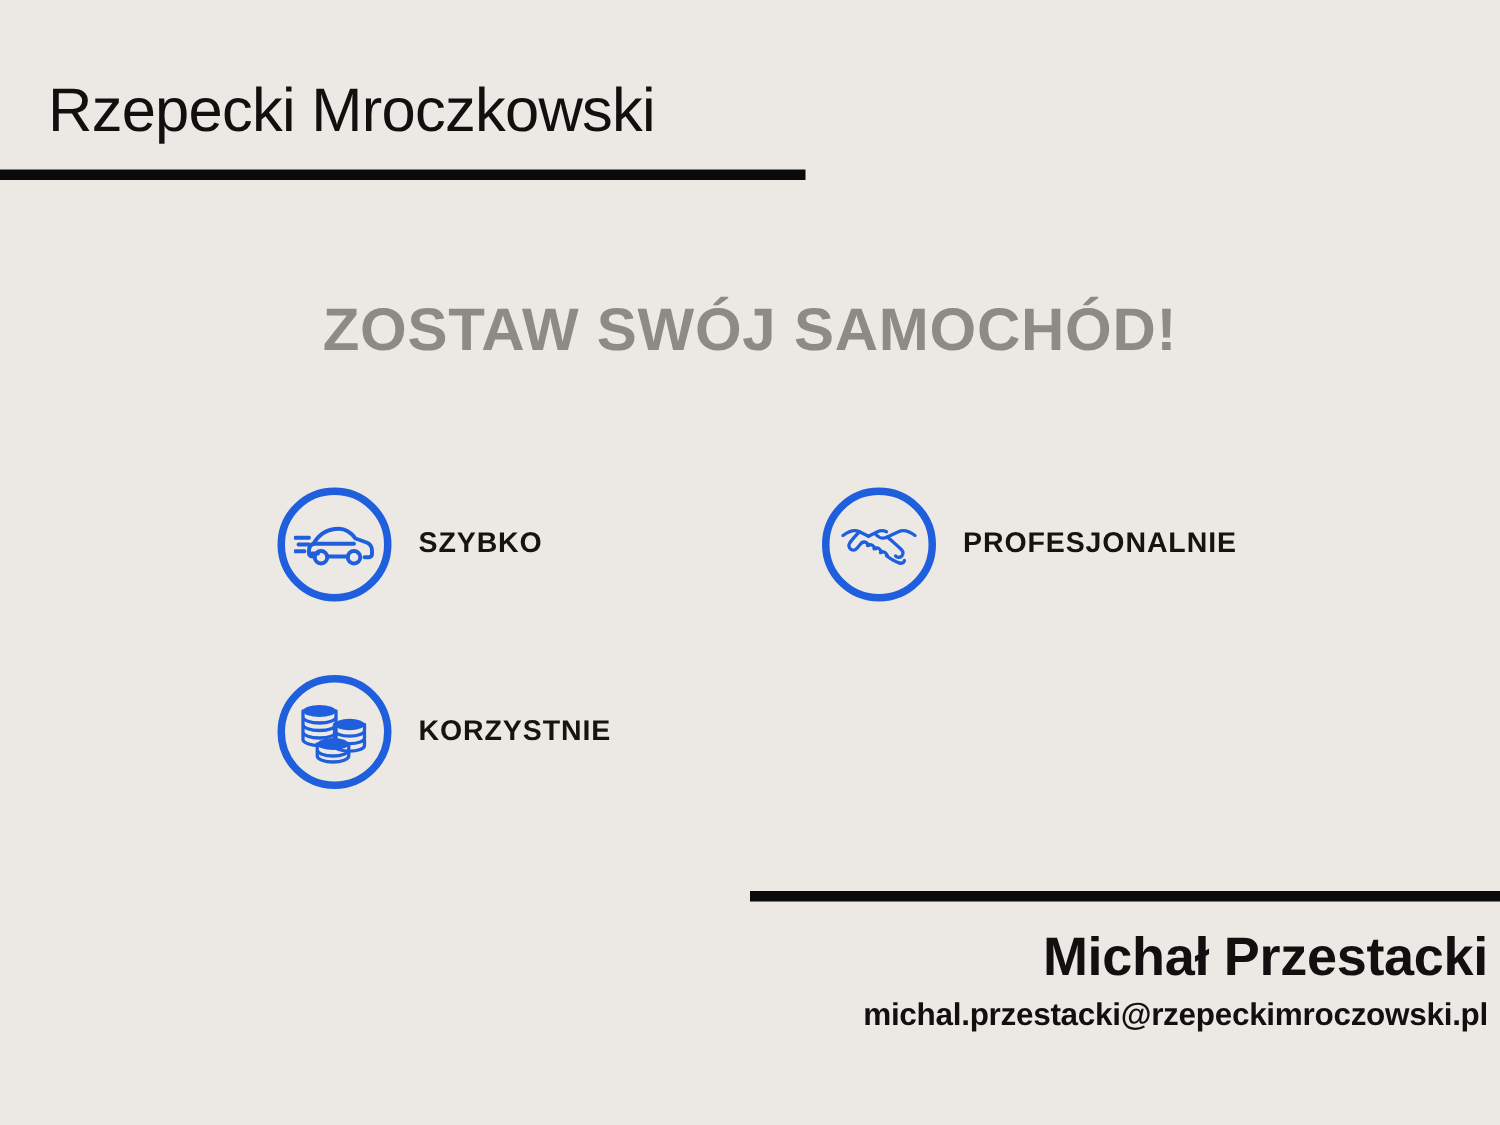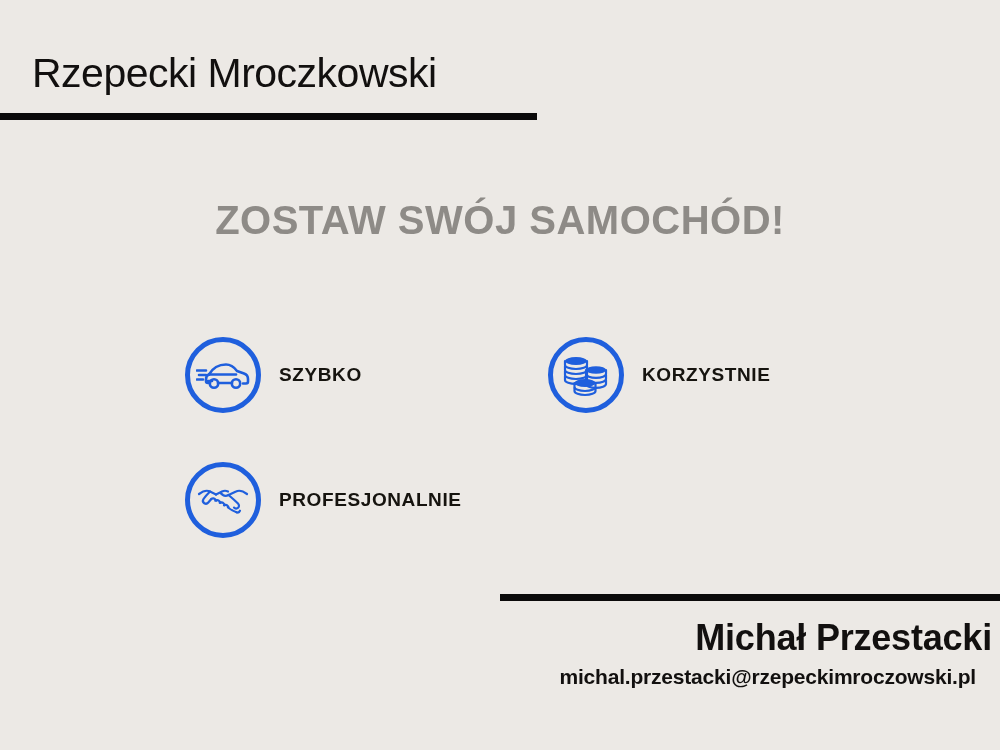--- a/index.html
+++ b/index.html
@@ -54,21 +54,21 @@
     font-size: 40px;
     font-weight: bold;
     color: #8e8b87;
     letter-spacing: 0.5px;
     white-space: nowrap;
   }
 
   
   .features {
     position: absolute;
-    top: 312px;
+    top: 300px;
     left: 185px;
     width: 700px;
     display: grid;
     grid-template-columns: 363px 337px;
     grid-template-rows: 125px 125px;
   }
   .feature {
     display: flex;
     align-items: center;
     gap: 18px;
@@ -116,21 +116,21 @@
     letter-spacing: -0.2px;
     padding-right: 8px;
     white-space: nowrap;
   }
   .footer-email {
     margin-top: 6px;
     font-size: 21px;
     font-weight: bold;
     color: #12100f;
     letter-spacing: -0.2px;
-    padding-right: 24px;
+    padding-right: 8px;
     white-space: nowrap;
   }
 </style>
 </head>
 <body>
 
 <div class="slide">
 
   <div class="header-block">
     <div class="company-title">Rzepecki Mroczkowski</div>
@@ -149,63 +149,63 @@
           <path d="M13 19.5 C11 20 10 22 10 24.5 v1.5 a2 2 0 0 0 2 2 h2"></path>
           <path d="M22 28 h14"></path>
           <circle cx="18" cy="28.5" r="4.2"></circle>
           <circle cx="40" cy="28.5" r="4.2"></circle>
           <path d="M1 15.5 h9 M3 20 h7 M1 24.5 h6"></path>
         </svg>
       </span>
       <span class="feature-label">SZYBKO</span>
     </div>
 
-
-    <div class="feature">
-      <span class="feature-icon">
-        <svg width="50" height="44" viewBox="0 0 50 44" fill="none" stroke="#1F5FDD" stroke-width="2.2" stroke-linecap="round" stroke-linejoin="round">
-
-          <ellipse cx="15" cy="8" rx="11" ry="4" fill="#1F5FDD" stroke="none"></ellipse>
-          <path d="M4 8 v4 a11 4 0 0 0 22 0 v-4"></path>
-          <path d="M4 13 v4 a11 4 0 0 0 22 0 v-4"></path>
-          <path d="M4 18 v4 a11 4 0 0 0 22 0 v-4"></path>
-          <path d="M4 23 v4 a11 4 0 0 0 22 0 v-4"></path>
-
-          <ellipse cx="35" cy="17" rx="10" ry="3.8" fill="#1F5FDD" stroke="none"></ellipse>
-          <path d="M25 17 v4 a10 3.8 0 0 0 20 0 v-4"></path>
-          <path d="M25 22 v4 a10 3.8 0 0 0 20 0 v-4"></path>
-          <path d="M25 27 v4 a10 3.8 0 0 0 20 0 v-4"></path>
-
-          <ellipse cx="24" cy="30" rx="10.5" ry="4" fill="#1F5FDD" stroke="none"></ellipse>
-          <path d="M13.5 30 v4 a10.5 4 0 0 0 21 0 v-4"></path>
-          <path d="M13.5 35 v3 a10.5 4 0 0 0 21 0 v-3"></path>
-        </svg>
-      </span>
-      <span class="feature-label">KORZYSTNIE</span>
-    </div>
 
     <div class="feature">
       <span class="feature-icon">
         <svg width="52" height="40" viewBox="0 0 52 40" fill="none" stroke="#1F5FDD" stroke-width="2.2" stroke-linecap="round" stroke-linejoin="round">
           <path d="M2 14 C6 11 10 10 13 11.5 l6 3"></path>
           <path d="M50 14 C46 11 42 10 39 11.5 l-7.5 3.5 c-2 1 -4 1 -5.5 0 l-2 -1.5"></path>
           <path d="M19 14.5 l6 -3 c2 -1 4 -1 6 0"></path>
           <path d="M13 11.5 c-2 2 -4.5 4.5 -6.5 7.5 c-1 1.6 -0.6 3.3 0.8 4.2 c1.3 0.8 3 0.5 4 -0.7 l3 -3.5"></path>
           <path d="M14.3 19 c1.2 -1 3 -0.9 4 0.4 l1 1.3"></path>
           <path d="M18.3 20.7 c1.2 -1 3 -0.9 4 0.4 l1.4 1.8"></path>
           <path d="M22.7 22.9 c1.2 -1 3 -0.8 3.9 0.5 l1.2 1.6"></path>
           <path d="M27 25.4 c1.1 -0.9 2.8 -0.7 3.6 0.5 l0.9 1.3"></path>
           <path d="M31 27.5 c3 2.3 6 4 8.5 4.8"></path>
           <path d="M39.5 32.3 c1.6 0.5 3 -0.2 3.5 -1.6"></path>
           <path d="M31.5 15 c3 2.5 6.5 5.5 9.5 8.5 c1.3 1.3 1.3 3.2 0.1 4.3 c-1.2 1.1 -3 1 -4.1 -0.2"></path>
         </svg>
       </span>
       <span class="feature-label">PROFESJONALNIE</span>
     </div>
 
+    <div class="feature">
+      <span class="feature-icon">
+        <svg width="50" height="44" viewBox="0 0 50 44" fill="none" stroke="#1F5FDD" stroke-width="2.2" stroke-linecap="round" stroke-linejoin="round">
+
+          <ellipse cx="15" cy="8" rx="11" ry="4" fill="#1F5FDD" stroke="none"></ellipse>
+          <path d="M4 8 v4 a11 4 0 0 0 22 0 v-4"></path>
+          <path d="M4 13 v4 a11 4 0 0 0 22 0 v-4"></path>
+          <path d="M4 18 v4 a11 4 0 0 0 22 0 v-4"></path>
+          <path d="M4 23 v4 a11 4 0 0 0 22 0 v-4"></path>
+
+          <ellipse cx="35" cy="17" rx="10" ry="3.8" fill="#1F5FDD" stroke="none"></ellipse>
+          <path d="M25 17 v4 a10 3.8 0 0 0 20 0 v-4"></path>
+          <path d="M25 22 v4 a10 3.8 0 0 0 20 0 v-4"></path>
+          <path d="M25 27 v4 a10 3.8 0 0 0 20 0 v-4"></path>
+
+          <ellipse cx="24" cy="30" rx="10.5" ry="4" fill="#1F5FDD" stroke="none"></ellipse>
+          <path d="M13.5 30 v4 a10.5 4 0 0 0 21 0 v-4"></path>
+          <path d="M13.5 35 v3 a10.5 4 0 0 0 21 0 v-3"></path>
+        </svg>
+      </span>
+      <span class="feature-label">KORZYSTNIE</span>
+    </div>
+
   </div>
 
   <div class="footer-block">
     <div class="footer-rule"></div>
     <div class="footer-name">Michał Przestacki</div>
     <div class="footer-email">michal.przestacki@rzepeckimroczowski.pl</div>
   </div>
 
 </div>
 

